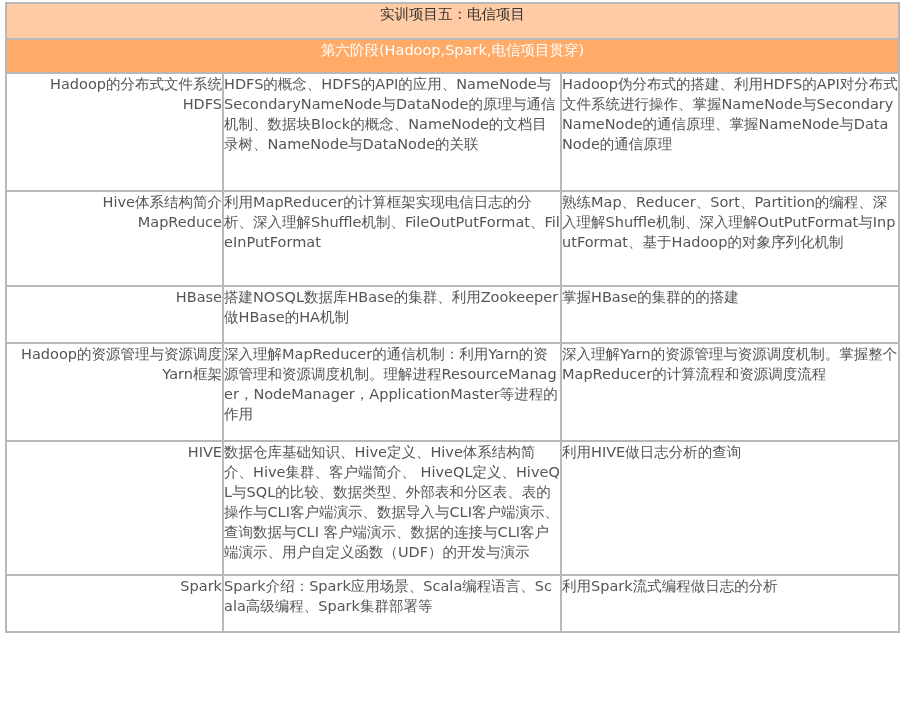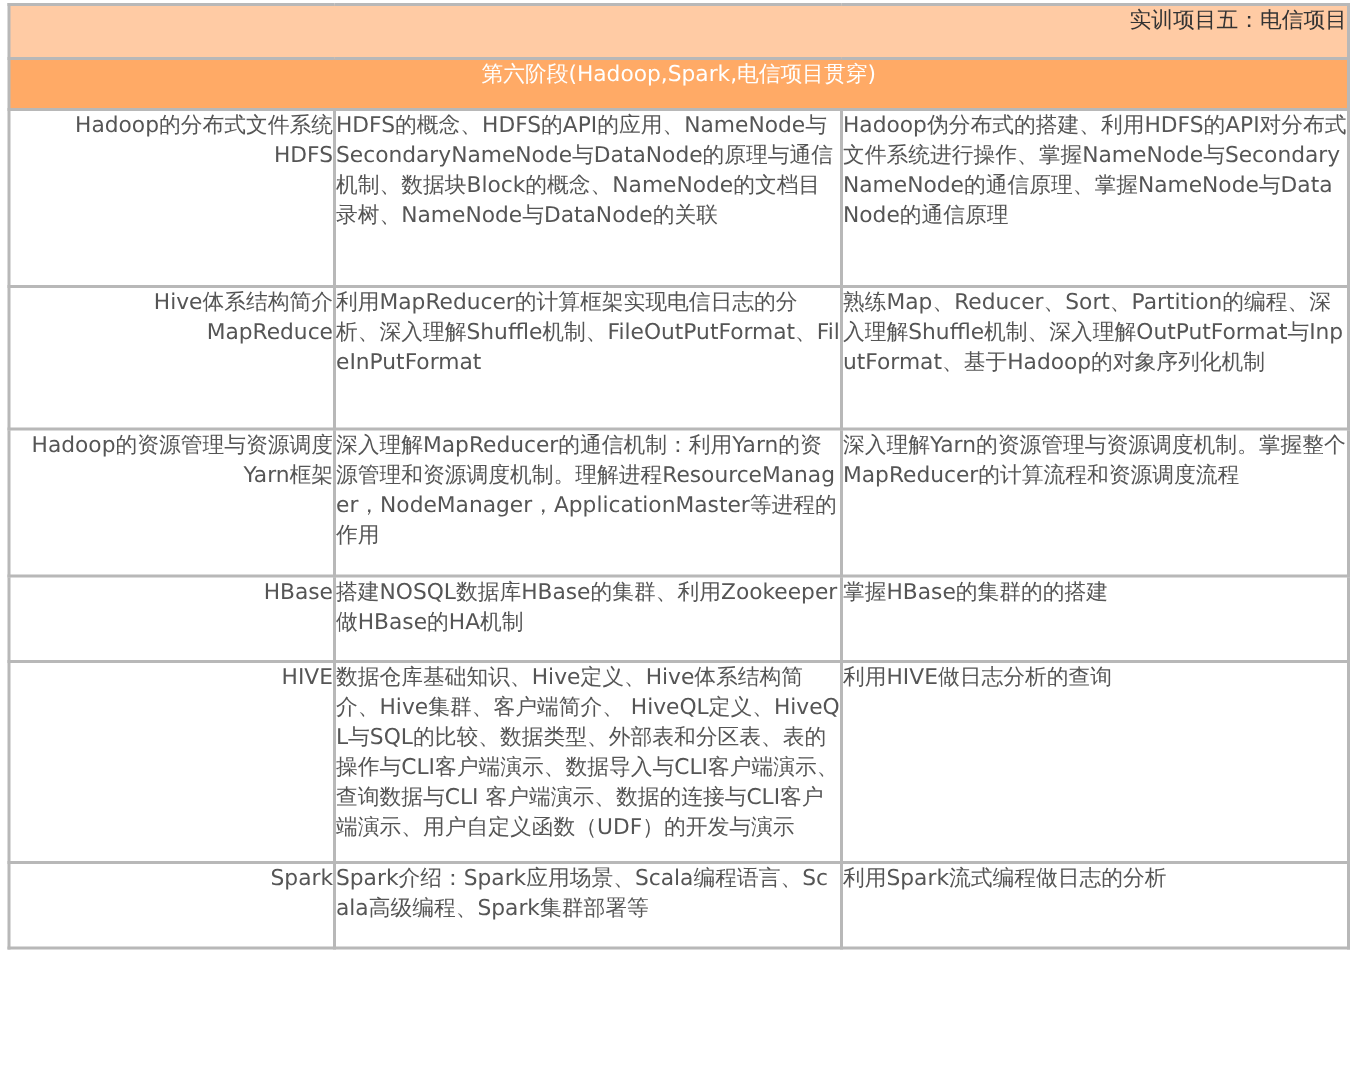--- a/index.html
+++ b/index.html
@@ -14,21 +14,21 @@
     table.curriculum td {
       border: 2px solid #b8b8b8;
       font-size: 14.5px;
       line-height: 20px;
       vertical-align: top;
       padding: 0;
     }
     .hdr1 td {
       background: #ffcba4;
       color: #333333;
-      text-align: right;
+      text-align: center;
       height: 34px;
       vertical-align: middle;
       font-size: 14.5px;
       border-color: #c8a080;
     }
     .hdr2 td {
       background: #ffaa66;
       color: #ffffff;
       text-align: center;
       height: 32px;
@@ -77,42 +77,42 @@
       <span class="cell-text">MapReduce</span>
     </td>
     <td class="content">
           <span class="cell-text">利用MapReducer的计算框架实现电信日志的分析、深入理解Shuffle机制、FileOutPutFormat、FileInPutFormat</span>
         </td>
     <td class="goal">
           <span class="cell-text">熟练Map、Reducer、Sort、Partition的编程、深入理解Shuffle机制、深入理解OutPutFormat与InputFormat、基于Hadoop的对象序列化机制</span>
         </td>
   </tr>
 
+  <tr style="height:57px">
+    <td class="topic">
+      <span class="cell-text">HBase</span>
+    </td>
+    <td class="content">
+          <span class="cell-text">搭建NOSQL数据库HBase的集群、利用Zookeeper做HBase的HA机制</span>
+        </td>
+    <td class="goal">
+          <span class="cell-text">掌握HBase的集群的的搭建</span>
+        </td>
+  </tr>
+
   <tr style="height:98px">
     <td class="topic" style="padding-left:0;padding-right:0;">
       <span class="cell-text" style="white-space:nowrap;">Hadoop的资源管理与资源调度</span>
       <span class="cell-text">Yarn框架</span>
     </td>
     <td class="content">
           <span class="cell-text">深入理解MapReducer的通信机制：利用Yarn的资源管理和资源调度机制。理解进程ResourceManager，NodeManager，ApplicationMaster等进程的作用</span>
         </td>
     <td class="goal">
           <span class="cell-text">深入理解Yarn的资源管理与资源调度机制。掌握整个MapReducer的计算流程和资源调度流程</span>
-        </td>
-  </tr>
-
-  <tr style="height:57px">
-    <td class="topic">
-      <span class="cell-text">HBase</span>
-    </td>
-    <td class="content">
-          <span class="cell-text">搭建NOSQL数据库HBase的集群、利用Zookeeper做HBase的HA机制</span>
-        </td>
-    <td class="goal">
-          <span class="cell-text">掌握HBase的集群的的搭建</span>
         </td>
   </tr>
 
   <tr style="height:134px">
     <td class="topic">
       <span class="cell-text">HIVE</span>
     </td>
     <td class="content">
           <span class="cell-text">数据仓库基础知识、Hive定义、Hive体系结构简介、Hive集群、客户端简介、 HiveQL定义、HiveQL与SQL的比较、数据类型、外部表和分区表、表的操作与CLI客户端演示、数据导入与CLI客户端演示、查询数据与CLI 客户端演示、数据的连接与CLI客户端演示、用户自定义函数（UDF）的开发与演示</span>
         </td>

